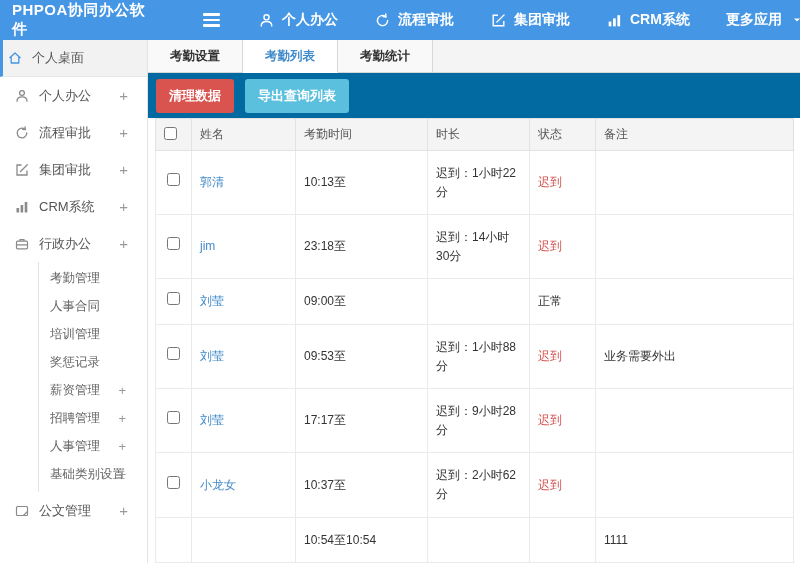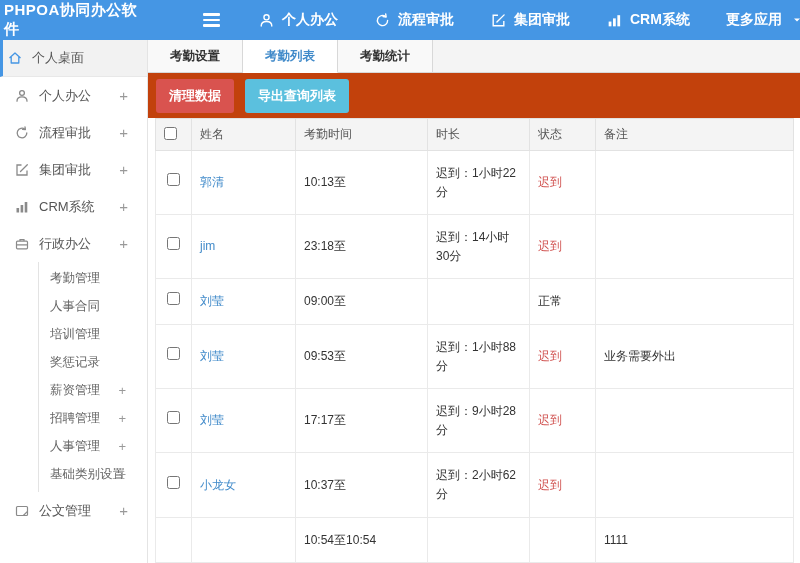--- a/index.html
+++ b/index.html
@@ -7,21 +7,21 @@
   body {
     font-family:"Liberation Sans","DejaVu Sans",sans-serif;
     font-size:12px; color:#333; background:#fff;
   }
   :root{
     --blue:#4596e4; --link:#428bca; --red:#d0504e;
     --qblue:#3f7be0; --cred:#d9534f; --ccyan:#5bc0de;
   }
   
   header{ height:40px; background:var(--blue); display:flex; align-items:center; }
-  .logo{ width:148px; padding-left:4px; color:#fff; font-size:15px; font-weight:bold; letter-spacing:.5px; flex:none;}
+  .logo{ width:148px; padding-left:12px; color:#fff; font-size:15px; font-weight:bold; letter-spacing:.5px; flex:none;}
   .hamburger{ margin-left:55px; display:flex; flex-direction:column; gap:3px; cursor:pointer; flex:none;}
   .hamburger i{ width:17px; height:2.5px; background:#fff; border-radius:1px; display:block;}
   nav{ display:flex; align-items:center; margin-left:38px; gap:36px; }
   .nav-item{ display:flex; align-items:center; gap:7px; color:#fff; font-size:14px; font-weight:bold; cursor:pointer; white-space:nowrap;}
   .nav-item .icon{ width:17px; height:17px; display:inline-flex; color:#fff;}
   .nav-item .icon svg{ width:100%; height:100%; }
   .caret{ width:12px; height:12px; display:inline-flex; color:#fff; margin-left:2px;}
   .caret svg{ width:100%; height:100%; }
   
   .layout{ display:flex; height:523px; }
@@ -40,21 +40,21 @@
   .tabbar{ height:33px; background:#f4f4f4; border-bottom:1px solid #d8d8d8; display:flex; flex:none;}
   .tab{ padding:0 22px; line-height:32px; font-size:12.5px; font-weight:bold; color:#333; border-right:1px solid #d8d8d8; cursor:pointer; background:#f9f9f9;}
   .tab.active{ background:#fff; color:var(--link); border-bottom:1px solid #fff; margin-bottom:-1px;}
   .filterbar{ height:42px; flex:none; display:flex; align-items:center; background:#fbfbfb; border-bottom:1px solid #e7e7e7; padding-left:12px;}
   .filterbar label{ font-weight:bold; color:#444; }
   .name-input{ width:182px; height:27px; border:1px solid #c8c8c8; border-radius:3px; margin-left:8px; padding:0 6px; font-size:12px; background:#fff;}
   .date-label{ margin-left:18px; }
   .date-input{ width:80px; height:27px; border:1px solid #c4c4c4; border-radius:3px; background:#ececec; margin-left:8px; padding:0 6px; font-size:12px;}
   .to-label{ margin:0 6px 0 12px; color:#444;}
   .btn-query{ margin-left:14px; width:56px; height:28px; background:var(--qblue); border:1px solid #2f6bd0; color:#fff; font-weight:bold; font-size:13px; border-radius:3px; cursor:pointer;}
-  .actionbar{ height:45px; flex:none; display:flex; align-items:center; gap:11px; padding-left:8px; background:#c2410c;}
+  .actionbar{ height:45px; flex:none; display:flex; align-items:center; gap:11px; padding-left:8px; background:#0369a1;}
   .btn-clean,.btn-export{ border:none; color:#fff; font-size:13px; font-weight:bold; padding:8px 13px; border-radius:3px; cursor:pointer;}
   .btn-clean{ background:var(--cred); }
   .btn-export{ background:var(--ccyan); }
   
   .tablewrap{ flex:1; overflow:hidden; padding:0 6px 0 7px;}
   table.grid{ width:100%; border-collapse:collapse; border:1px solid #e2e2e2; table-layout:fixed;}
   table.grid th{ background:#f4f4f4; text-align:left; font-weight:normal; color:#555; padding:7px 8px; border:1px solid #e2e2e2; font-size:12px;}
   table.grid td{ padding:13px 8px; border:1px solid #eaeaea; vertical-align:middle; font-size:12px; color:#333; line-height:1.55;}
   td.chk,th.chk{ text-align:center; padding:7px 4px;}
   input[type=checkbox]{ width:13px; height:13px; }

